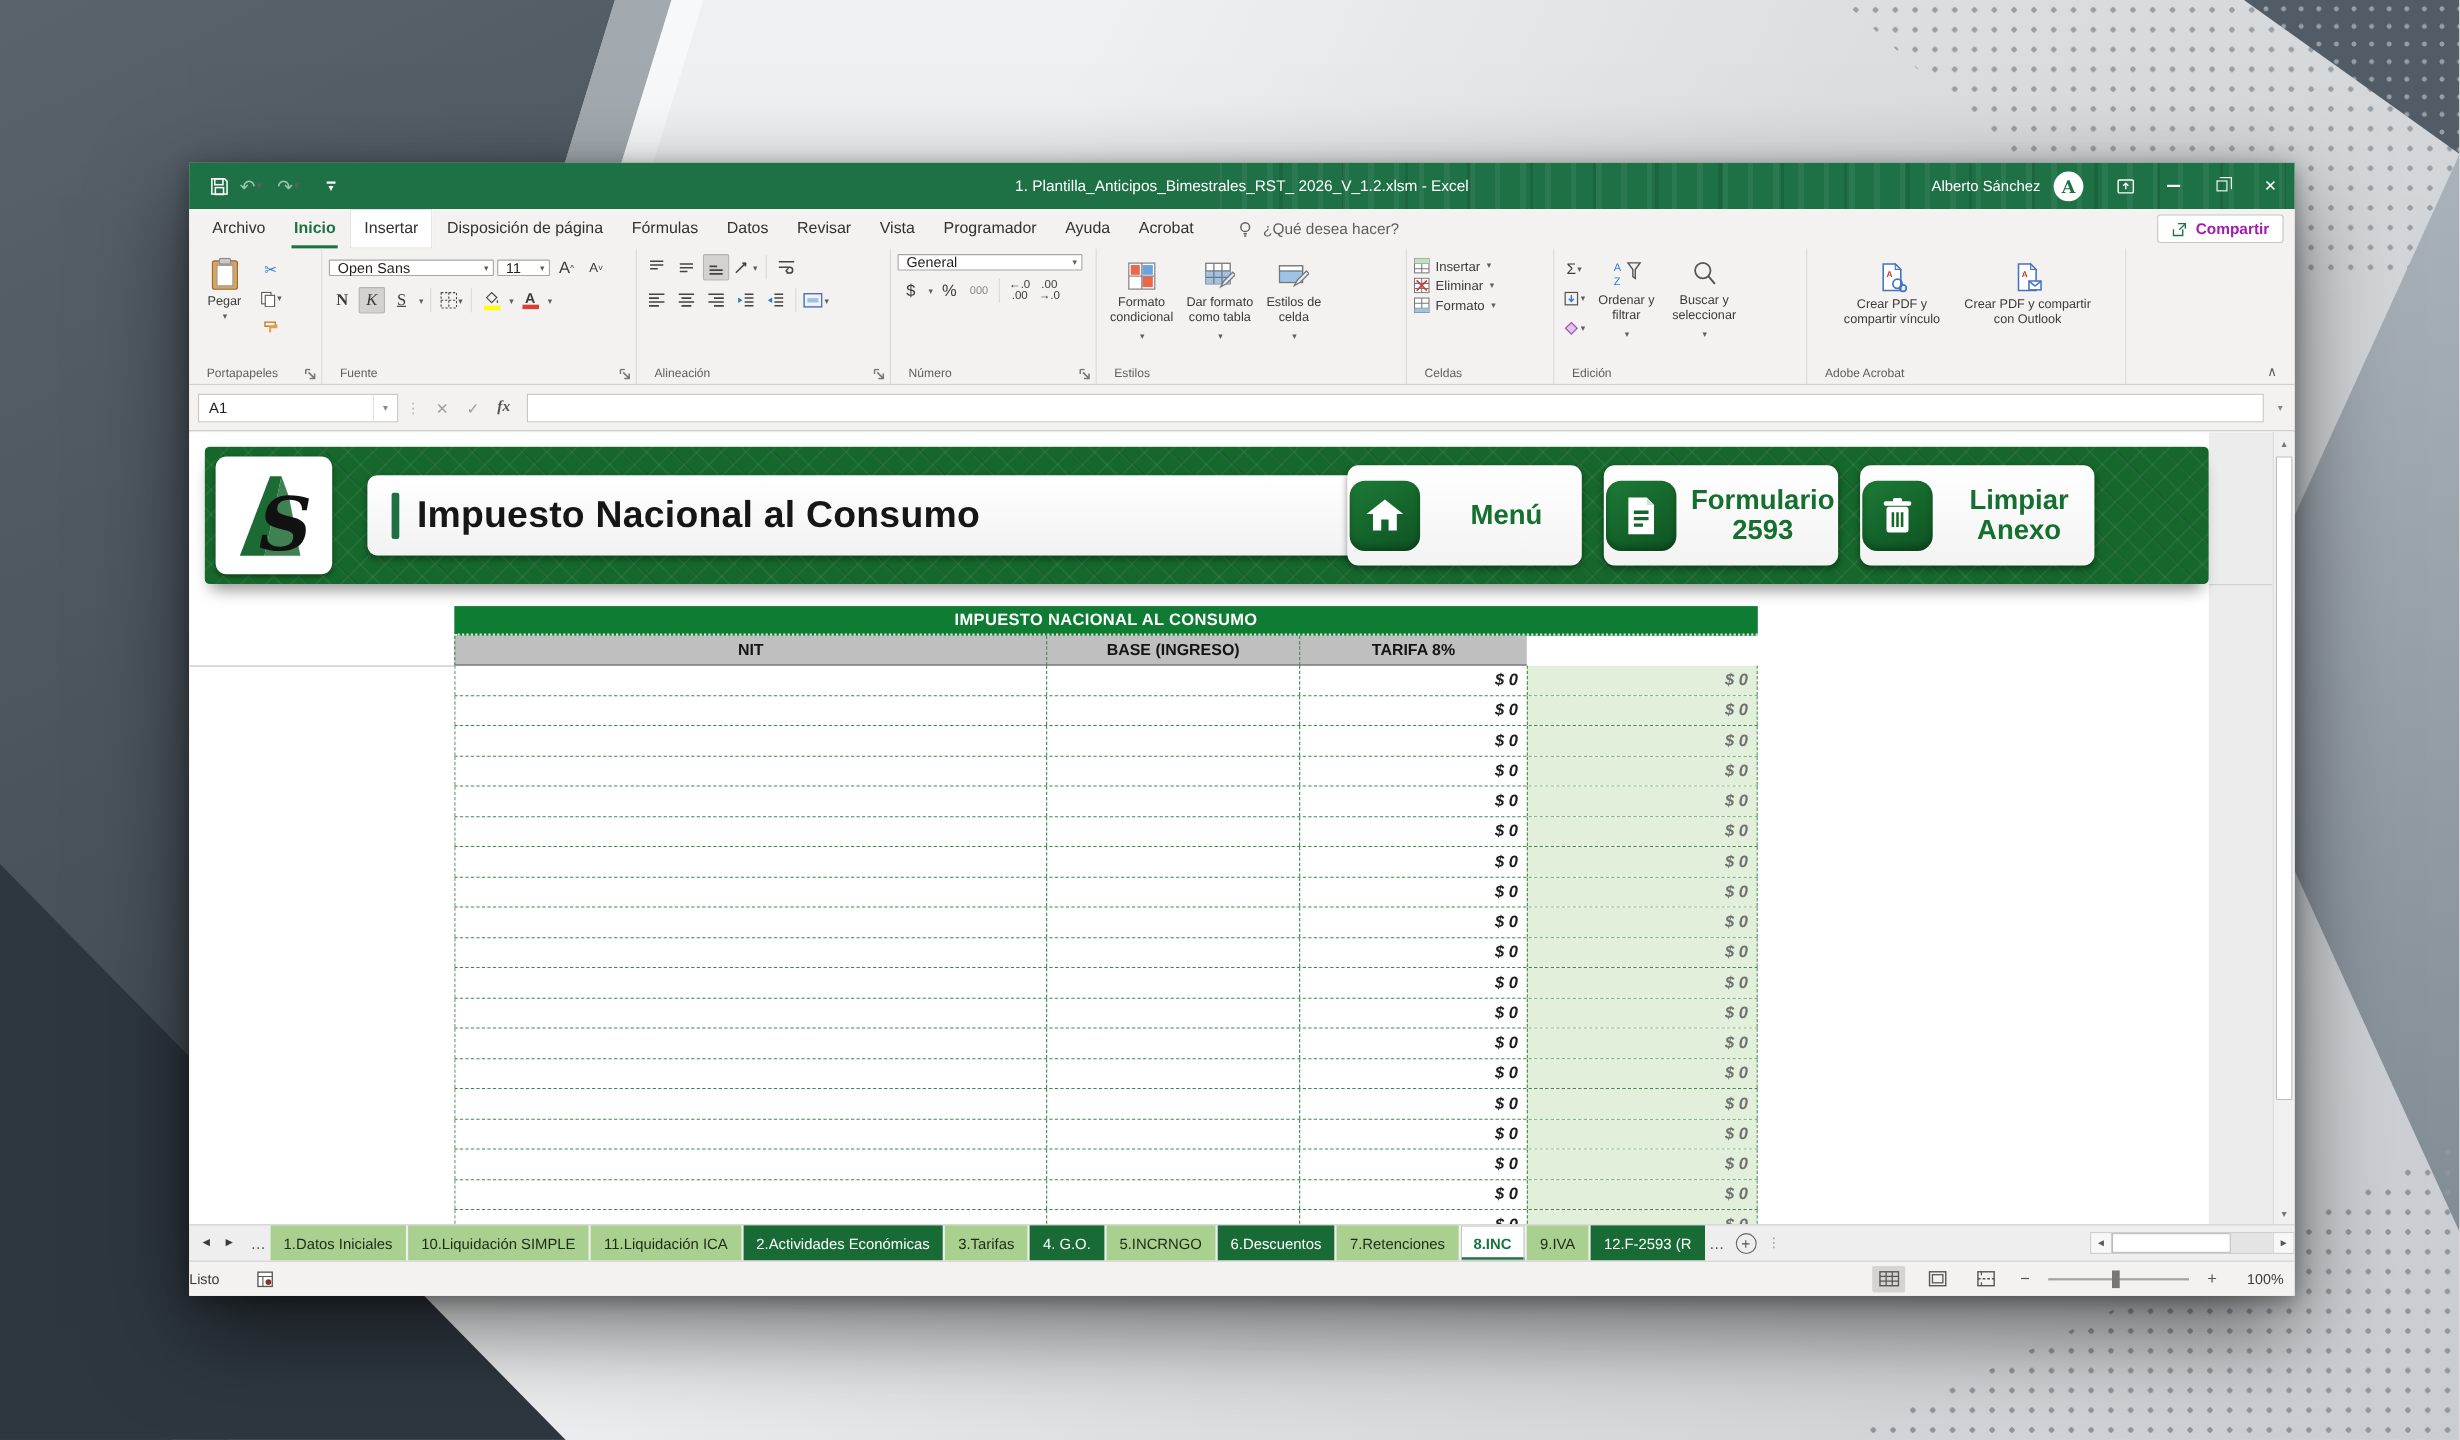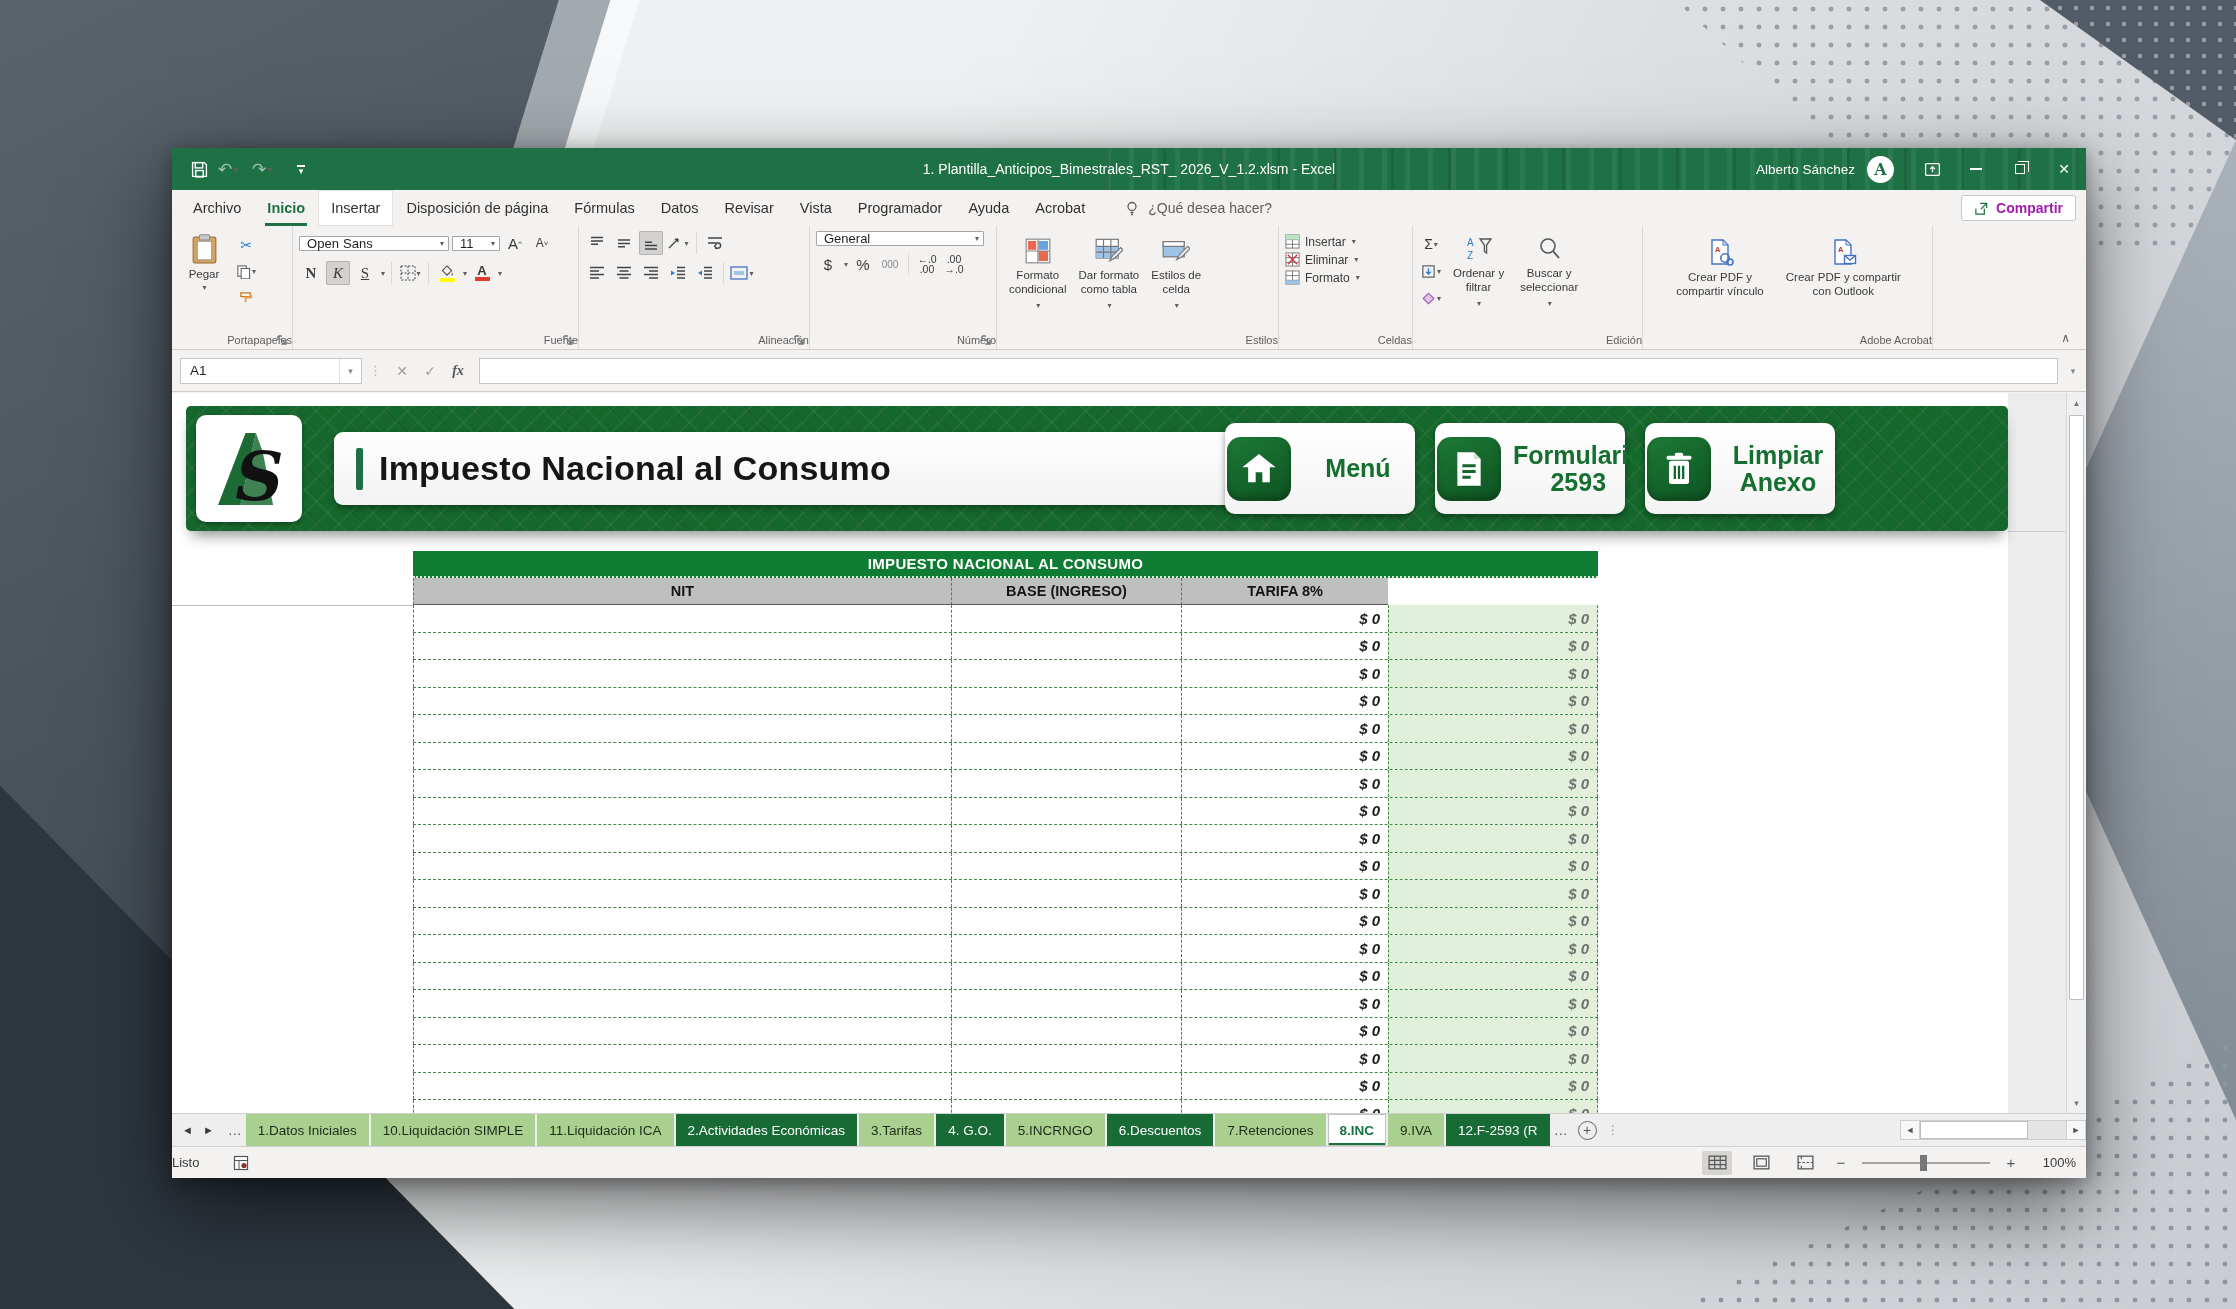--- a/index.html
+++ b/index.html
@@ -60,21 +60,21 @@
   .mtab.active{font-weight:700;color:#1e7145;}
   .mtab.active:after{content:"";position:absolute;left:11px;right:11px;bottom:0;height:3px;background:#1e7145;}
   .mtab.hover{background:#fff;box-shadow:inset 0 0 0 1px #e3e1df;}
   .tellme{display:flex;align-items:center;gap:8px;margin-left:26px;color:#5f5d5b;font-size:14px;}
   .share-btn{position:absolute;right:10px;top:5px;height:26px;display:flex;align-items:center;gap:7px;
     background:#fff;border:1px solid #c8c6c4;border-radius:3px;padding:0 12px;color:#a21caf;font-size:14px;font-weight:700;}
 
   
   .ribbon{position:relative;height:124px;background:#f3f2f1;border-bottom:1px solid #d1cfcd;display:flex;}
   .rgroup{position:relative;border-right:1px solid #dbd9d7;padding:5px 4px 18px 6px;flex:0 0 auto;}
-  .glabel{position:absolute;bottom:3px;left:16px;right:0;text-align:right;font-size:11px;color:#605e5c;}
+  .glabel{position:absolute;bottom:3px;left:16px;right:0;text-align:left;font-size:11px;color:#605e5c;}
   .launcher{position:absolute;bottom:3px;right:4px;width:11px;height:11px;}
   .launcher svg{display:block;}
   .rrow{display:flex;align-items:center;gap:3px;margin-bottom:6px;}
   .sbtn{display:flex;align-items:center;justify-content:center;min-width:24px;height:24px;border-radius:2px;color:#3b3a39;font-size:14px;}
   .sbtn.active{background:#d4d2d0;box-shadow:inset 0 0 0 1px #b5b3b1;}
   .caret{font-size:8px;color:#605e5c;margin-left:1px;}
   .vsep{width:1px;height:22px;background:#dbd9d7;margin:0 3px;}
   .bigbtn{display:flex;flex-direction:column;align-items:center;justify-content:flex-start;gap:4px;
     padding:4px 6px;border-radius:2px;font-size:11.5px;color:#3b3a39;text-align:center;line-height:1.25;}
   .bigbtn .blabel{white-space:pre-line;}
@@ -124,21 +124,21 @@
       repeating-linear-gradient(-45deg,rgba(255,255,255,.05) 0 2px,transparent 2px 16px),
       repeating-linear-gradient(45deg,rgba(0,0,0,.07) 0 3px,transparent 3px 32px);
     box-shadow:0 10px 14px -6px rgba(0,0,0,.45);}
   .logo{position:absolute;left:10px;top:9px;width:106px;height:107px;background:#fff;border-radius:10px;
     display:flex;align-items:center;justify-content:center;box-shadow:0 2px 4px rgba(0,0,0,.35);}
   .titlebox{position:absolute;left:148px;top:26px;width:938px;height:73px;background:linear-gradient(#ffffff,#f2f2f2);
     border-radius:9px;display:flex;align-items:center;box-shadow:0 3px 6px rgba(0,0,0,.35);}
   .accent{width:7px;height:42px;background:#1e7145;border-radius:2px;margin:0 16px 0 22px;}
   .sheet-title{font-size:34px;font-weight:700;color:#161616;letter-spacing:.2px;}
   .bactions{position:absolute;left:1039px;top:17px;display:flex;gap:20px;}
-  .bbtn{width:190px;height:91px;background:linear-gradient(#ffffff,#f3f3f3);border-radius:10px;
+  .bbtn{width:213px;height:91px;background:linear-gradient(#ffffff,#f3f3f3);border-radius:10px;
     display:flex;align-items:center;gap:12px;padding:0 2px;box-shadow:0 3px 6px rgba(0,0,0,.4);}
   .bbtn .ibox{width:64px;height:64px;border-radius:14px;background:linear-gradient(150deg,#1d7a36,#0d5322);
     display:flex;align-items:center;justify-content:center;flex:0 0 auto;box-shadow:inset 0 -4px 6px rgba(0,0,0,.25);}
   .bbtn .blbl{color:#156f2f;font-weight:700;font-size:25px;line-height:1.05;text-align:center;flex:1;}
 
   
   .xtable{position:absolute;left:241px;top:158px;width:1185px;}
   .trowg{display:grid;grid-template-columns:538px 230px 207px 210px;}
   .t-title{height:27px;background:#0e7c33;color:#fff;font-weight:700;font-size:15px;display:flex;align-items:center;justify-content:center;letter-spacing:.3px;border-bottom:2px dotted #dcead9;}
   .t-head{height:27px;}

